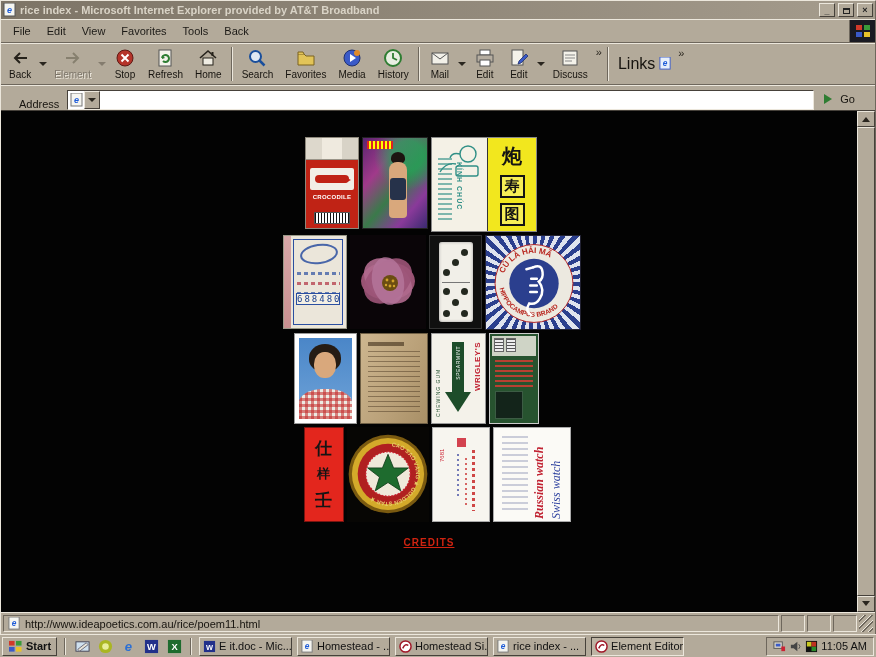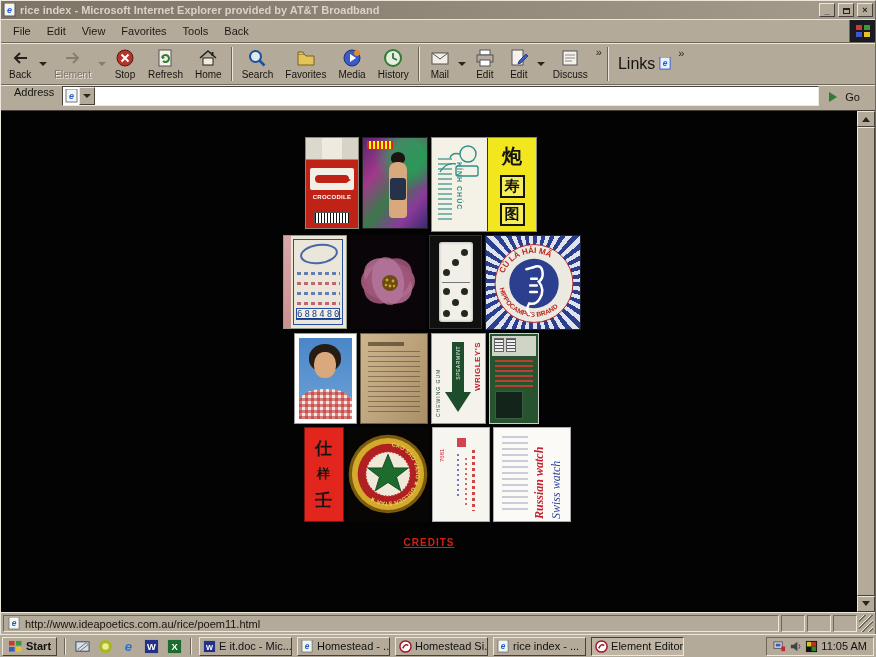--- a/index.html
+++ b/index.html
@@ -33,21 +33,21 @@
 .tbicon{width:22px;height:20px;display:flex;align-items:center;justify-content:center;}
 .dd{width:11px;height:38px;display:flex;align-items:center;justify-content:center;}
 .dd::after{content:"";border:4px solid transparent;border-top-color:#2a261f;margin-top:4px;}
 .dd.disabled::after{border-top-color:#847c6e;}
 .tsep{width:2px;height:34px;border-left:1px solid var(--dk);border-right:1px solid var(--lt);margin:0 3px;}
 .chevron{font-size:11px;color:#2a261f;align-self:flex-start;padding:2px 2px;}
 .links-zone{display:flex;align-items:center;gap:4px;margin-left:2px;padding:0 4px;height:38px;}
 .links-zone .lbl{font-size:16px;color:#17140f;}
 
 
-.addressbar{height:26px;background:var(--chrome);display:flex;align-items:flex-start;border-top:1px solid var(--lt);border-bottom:1px solid var(--dkr);padding:0 9px;gap:4px;}
+.addressbar{height:26px;background:var(--chrome);display:flex;align-items:flex-end;border-top:1px solid var(--lt);border-bottom:1px solid var(--dkr);padding:0 14px;gap:4px;}
 .addr-label{font-size:11px;color:#17140f;padding:0 4px;}
 .addr-field{flex:1;height:20px;background:#fff;border:1px solid;border-color:var(--dkr) var(--lt) var(--lt) var(--dkr);display:flex;align-items:center;padding-left:2px;}
 .addr-field input{flex:1;border:none;outline:none;font-size:11px;font-family:"Liberation Sans",sans-serif;color:#111;background:transparent;height:16px;}
 .addr-drop{width:16px;height:18px;background:var(--chrome);border:1px solid;border-color:var(--lt) var(--dkr) var(--dkr) var(--lt);display:flex;align-items:center;justify-content:center;}
 .addr-drop::after{content:"";border:4px solid transparent;border-top-color:#2a261f;margin-top:4px;}
 .go-btn{display:flex;align-items:center;gap:3px;padding:0 6px;height:22px;}
 .go-btn .golbl{font-size:11px;color:#17140f;}
 .go-arrow{width:0;height:0;border:5px solid transparent;border-left:8px solid #2e7d32;}
 
 
@@ -108,21 +108,21 @@
 .kinh .cjk{color:#141414;font-weight:bold;}
 .kinh .cjk.big{font-size:20px;}
 .kinh .cjk.boxed{font-size:15px;border:2px solid #141414;padding:0 3px;background:#f6ee56;}
 
 .ticket{width:64px;height:94px;background:#ebe6da;border:1px solid #998;}
 .ticket .pink{position:absolute;left:0;top:0;bottom:0;width:7px;background:linear-gradient(#d8a8a8,#c89090);}
 .ticket .frame{position:absolute;left:9px;right:3px;top:3px;bottom:3px;border:1px solid #2b4fa0;}
 .ticket .stamp{position:absolute;left:16px;top:8px;width:38px;height:20px;border:2px solid #2b4fa0;border-radius:50%;transform:rotate(-8deg);opacity:.85;}
 .ticket .tl{position:absolute;left:13px;right:6px;height:3px;background:repeating-linear-gradient(90deg,#2b4fa0 0 4px,transparent 4px 7px);opacity:.7;}
 .ticket .tl.red{background:repeating-linear-gradient(90deg,#b03040 0 4px,transparent 4px 7px);}
-.ticket .serial{position:absolute;left:12px;right:6px;bottom:8px;border:1px solid #2b4fa0;text-align:center;font-family:"DejaVu Sans Mono",monospace;font-size:9px;letter-spacing:2px;color:#1a3f8f;background:#f4f0e4;text-decoration:underline;}
+.ticket .serial{position:absolute;left:12px;right:6px;bottom:23px;border:1px solid #2b4fa0;text-align:center;font-family:"DejaVu Sans Mono",monospace;font-size:9px;letter-spacing:2px;color:#1a3f8f;background:#f4f0e4;}
 .flower{width:76px;height:94px;background:#0a0508;}
 .domino{width:53px;height:94px;background:#101010;border:1px solid #333;display:flex;align-items:center;justify-content:center;}
 .domino .tile{width:34px;height:80px;background:#f1efe8;border-radius:3px;position:relative;box-shadow:inset 0 0 3px #999;}
 .domino .mid{position:absolute;left:3px;right:3px;top:50%;height:1px;background:#777;}
 .pip{position:absolute;width:7px;height:7px;border-radius:50%;background:#23281f;}
 .seahorse{width:96px;height:95px;background:
  repeating-conic-gradient(#2b3f8e 0deg 5deg,#dfe3ee 5deg 10deg);border:1px solid #223;}
 
 .idphoto{width:63px;height:91px;background:#fff;border:1px solid #999;padding:4px;}
 .idphoto .inner{position:absolute;inset:4px;background:linear-gradient(#4a86c8,#6fa3d8);overflow:hidden;}

